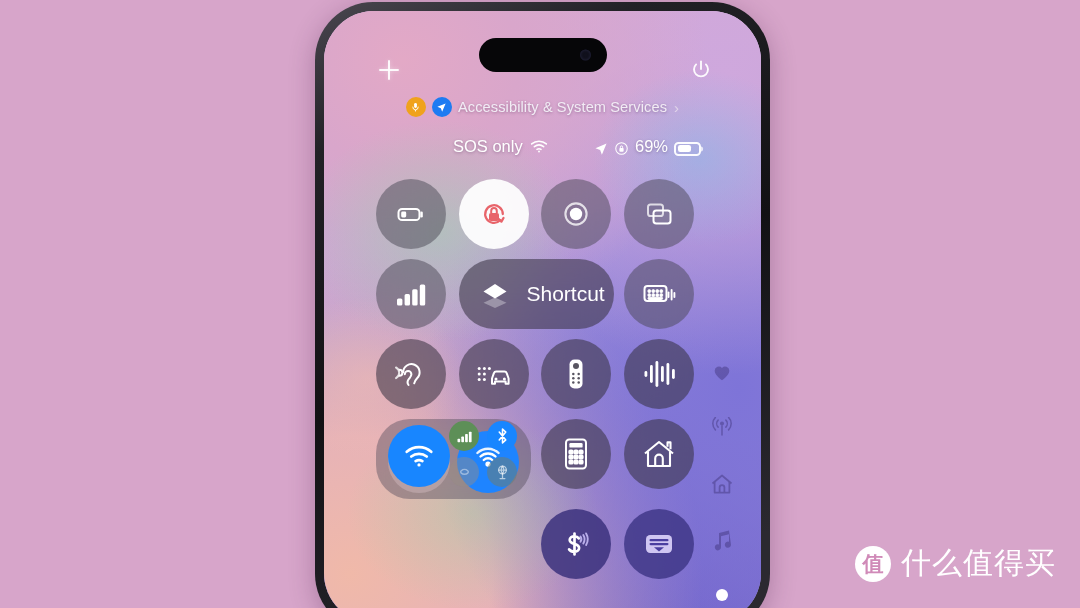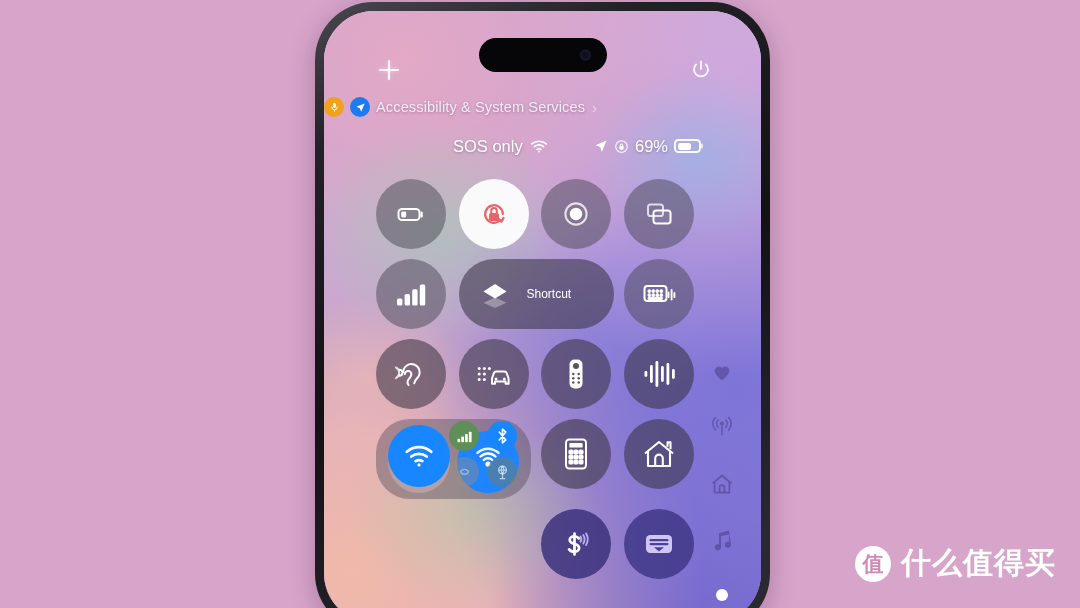--- a/index.html
+++ b/index.html
@@ -52,54 +52,54 @@
   .topbar{position:absolute;left:0;right:0;top:46px;height:34px;z-index:25;}
   .plus-btn{position:absolute;left:52px;top:0;width:26px;height:26px;cursor:pointer;}
   .plus-btn:before,.plus-btn:after{content:"";position:absolute;background:rgba(255,255,255,.93);
     border-radius:1px;box-shadow:0 0 4px rgba(255,255,255,.45);}
   .plus-btn:before{left:50%;top:3px;width:2.4px;height:20px;margin-left:-1.2px;}
   .plus-btn:after{top:50%;left:3px;height:2.4px;width:20px;margin-top:-1.2px;}
   .pwr-btn{position:absolute;right:48px;top:1px;width:24px;height:24px;cursor:pointer;}
 
   
   .crumb{position:absolute;left:0;right:0;top:83px;height:26px;display:flex;
-    align-items:center;justify-content:flex-start;gap:6px;z-index:25;cursor:pointer;}
+    align-items:center;justify-content:center;gap:6px;z-index:25;cursor:pointer;}
   .crumb .badge{width:20px;height:20px;border-radius:50%;display:flex;align-items:center;
     justify-content:center;flex:0 0 auto;}
   .crumb .badge.mic{background:#f0a21c;}
   .crumb .badge.loc{background:#1d7bf2;}
   .crumb .txt{color:#f2ecf5;font-size:14.6px;letter-spacing:.1px;
     text-shadow:0 1px 3px rgba(60,30,70,.35);white-space:nowrap;}
   .crumb .chev{color:#e7dcec;font-size:15px;opacity:.85;margin-left:1px;}
 
   
   .statusbar{position:absolute;left:0;right:0;top:122px;height:26px;z-index:25;
     display:flex;align-items:center;color:#fff;font-size:16.5px;
     text-shadow:0 1px 3px rgba(60,30,70,.35);}
   .sb-left{position:absolute;left:88px;display:flex;align-items:center;gap:7px;margin-left:41px;}
-  .sb-right{position:absolute;right:60px;display:flex;align-items:center;gap:6px;}
+  .sb-right{position:absolute;right:60px;display:flex;align-items:flex-end;gap:6px;}
   .batt-shell{width:27px;height:14px;border:2px solid rgba(255,255,255,.95);border-radius:4.5px;
     position:relative;display:flex;align-items:center;padding:1.5px;}
   .batt-shell:after{content:"";position:absolute;right:-4px;top:50%;transform:translateY(-50%);
     width:2px;height:5px;border-radius:0 2px 2px 0;background:rgba(255,255,255,.75);}
   .batt-fill{height:100%;background:#fff;border-radius:2.2px;}
 
   
   #cc{position:absolute;left:52px;top:168px;width:320px;z-index:20;}
   .row{display:grid;grid-template-columns:repeat(4,1fr);gap:10px;margin-bottom:10px;}
   .tile{width:70px;height:70px;border-radius:50%;display:flex;align-items:center;
     justify-content:center;cursor:pointer;
     background:rgba(70,66,80,.48);backdrop-filter:blur(14px);}
   .tile.dark{background:rgba(52,48,62,.55);}
   .tile.on-white{background:rgba(255,255,255,.93);}
   .tile.indigo{background:rgba(52,44,120,.80);}
   .tile.indigo2{background:rgba(58,50,130,.78);}
   .wide{grid-column:span 2;width:auto;height:70px;border-radius:35px;
     display:flex;align-items:center;gap:14px;padding-left:18px;justify-content:flex-start;}
-  .wide .lbl{color:#fff;font-size:12px;}
+  .wide .lbl{color:#fff;font-size:21px;}
 
   
   .conn{grid-column:span 2;grid-row:span 2;border-radius:34px;
     background:rgba(78,72,88,.42);backdrop-filter:blur(14px);
     position:relative;padding:11px;cursor:pointer;}
   .conn .big{position:absolute;width:62px;height:62px;border-radius:50%;
     display:flex;align-items:center;justify-content:center;cursor:pointer;}
   .conn .b-air {left:12px; top:12px;  background:rgba(215,190,195,.42);}
   .conn .b-drop{right:12px;top:12px;  background:#1e84ff;}
   .conn .b-wifi{left:12px; bottom:12px;background:#1886ff;}
@@ -115,21 +115,21 @@
     display:flex;flex-direction:column;align-items:center;gap:34px;}
   #rail .r-ico{opacity:.35;cursor:pointer;}
   #dot{position:absolute;right:33px;bottom:22px;width:12px;height:12px;border-radius:50%;
     background:#fff;z-index:22;cursor:pointer;}
 
   
   #wm{position:absolute;right:24px;bottom:24px;display:flex;align-items:center;gap:10px;z-index:40;}
   #wm .logo{width:36px;height:36px;border-radius:50%;background:#fff;color:#d08ab8;
     display:flex;align-items:center;justify-content:center;font-size:21px;font-weight:700;
     font-family:"DejaVu Sans",sans-serif;}
-  #wm .wtxt{color:#fff;font-size:30px;font-weight:700;letter-spacing:1px;
+  #wm .wtxt{color:#fff;font-size:30px;font-weight:400;letter-spacing:1px;
     font-family:"DejaVu Sans",sans-serif;}
   svg{display:block;}
 </style>
 </head>
 <body>
 
 <div id="phone">
   <div id="screen">
 
     <div id="wall">

